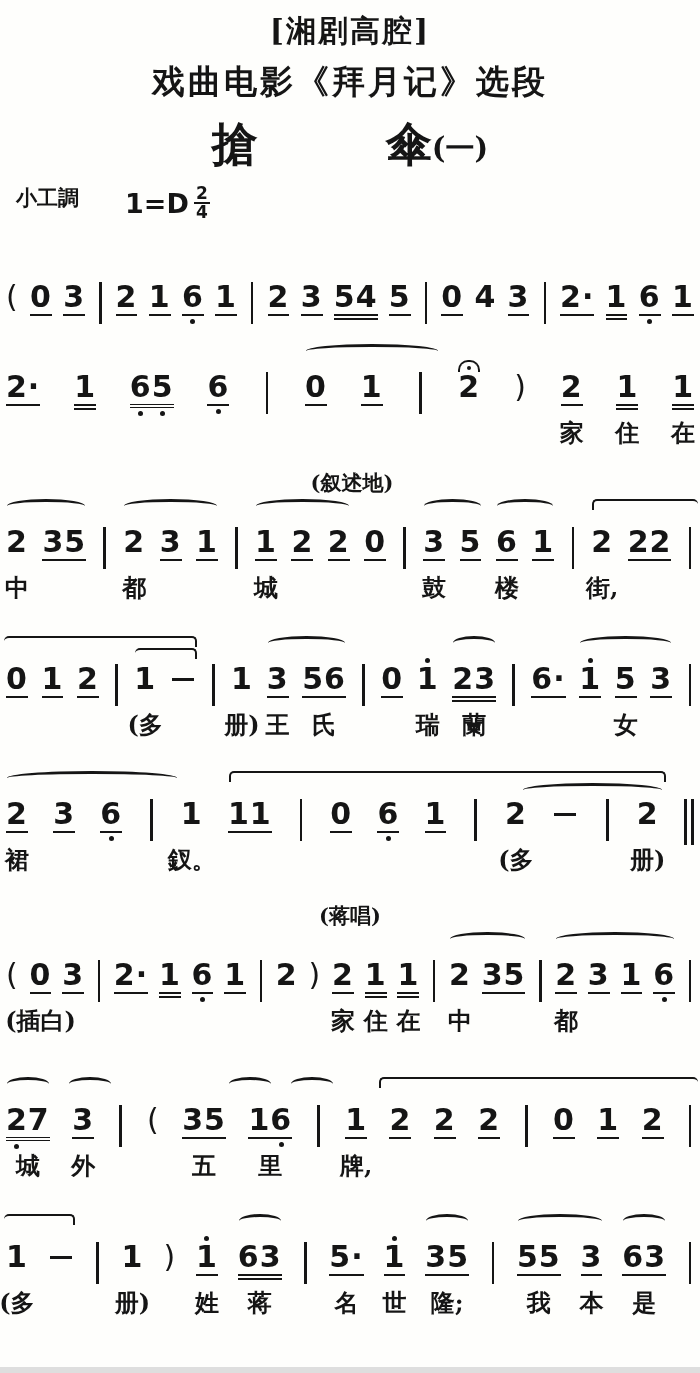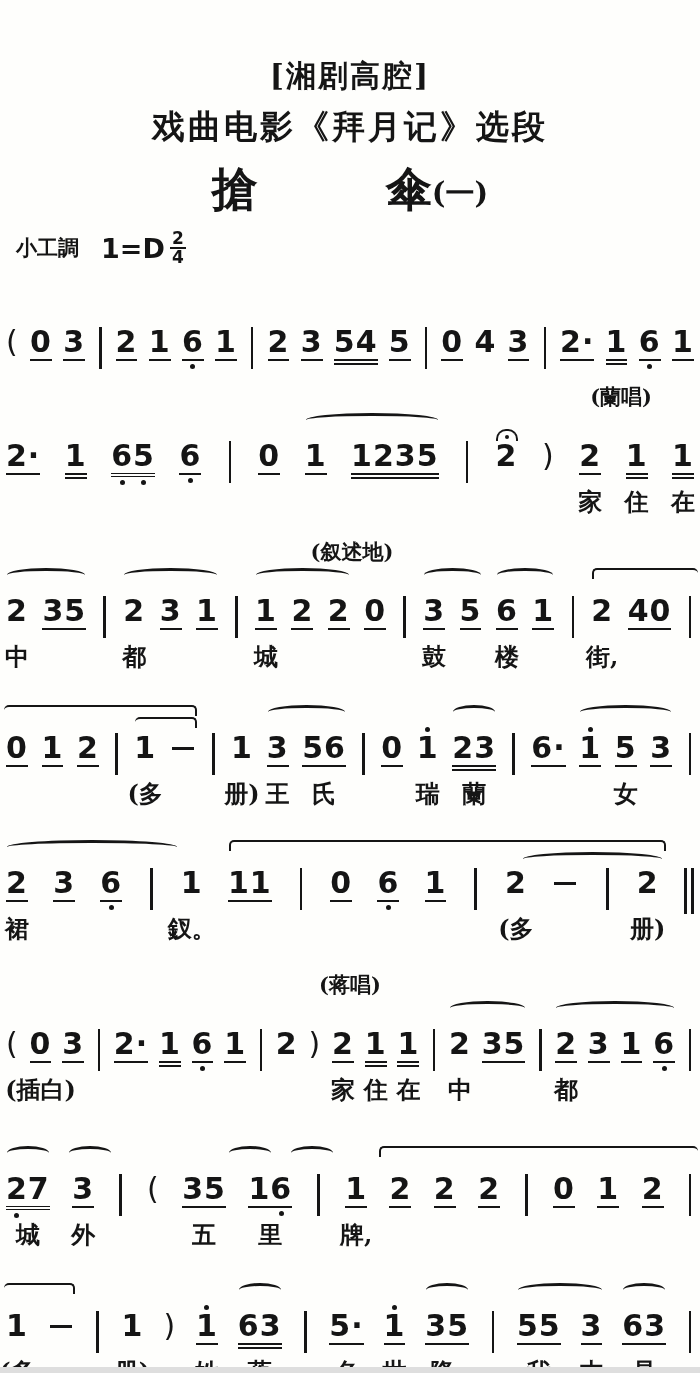--- a/index.html
+++ b/index.html
@@ -1,26 +1,26 @@
 <!DOCTYPE html>
 <html><head>
 <meta charset="utf-8">
 <style>
   html,body{margin:0;padding:0;background:#ffffff;}
   .page{position:relative;width:700px;height:1373px;background:#fefefc;color:#151515;overflow:hidden;
         font-family:"DejaVu Sans",sans-serif;}
   
   .hdr{text-align:center;padding-top:12px;}
-  .genre{font:700 30px "DejaVu Serif","Liberation Serif",serif;line-height:38px;letter-spacing:2px;margin-top:45px;}
+  .genre{font:700 30px "DejaVu Serif","Liberation Serif",serif;line-height:38px;letter-spacing:2px;}
   .subtitle{font:700 33px "DejaVu Serif","Liberation Serif",serif;line-height:44px;margin-top:10px;letter-spacing:3px;}
   .titlerow{display:flex;justify-content:center;align-items:flex-end;margin-top:8px;height:58px;}
   .title-ch{font:700 46px "DejaVu Serif","Liberation Serif",serif;line-height:52px;}
   .title-gap{width:128px;}
   .title-sfx{font:700 29px "DejaVu Serif","Liberation Serif",serif;line-height:44px;}
-  .keyline{display:flex;align-items:center;margin:14px 0 0 16px;height:38px;}
+  .keyline{display:flex;margin:14px 0 0 16px;height:38px;gap:24px;}
   .keymode{font:700 21px "DejaVu Serif","Liberation Serif",serif;margin-right:22px;}
   .keysig{font:700 27px "DejaVu Sans",sans-serif;display:flex;align-items:center;}
   .frac{display:inline-flex;flex-direction:column;align-items:center;margin-left:5px;}
   .frac b{font:700 17px "DejaVu Sans",sans-serif;line-height:15px;}
   .frac i{width:16px;height:2px;background:#151515;margin:1px 0;display:block;}
   .tune{font:700 27px "DejaVu Serif","Liberation Serif",serif;margin-left:42px;letter-spacing:2px;}
   
   .score{padding:0 4px;}
   .line{position:relative;}
   .ann{font:700 21px "DejaVu Serif","Liberation Serif",serif;height:24px;line-height:24px;}
@@ -240,21 +240,20 @@
           <span class="tok">
             <span class="top"></span>
             <span class="num">1</span>
             <span class="bot">
               <span class="ul"></span>
             </span>
           </span>
         </div>
       </div>
       <div class="line" style="margin-top: 2px;">
-        <div class="ann right">(蘭唱)</div>
         <div class="notes">
           <span class="tok">
             <span class="top"></span>
             <span class="num">2·</span>
             <span class="bot">
               <span class="ul"></span>
             </span>
             <span class="lyr"></span>
           </span>
           <span class="tok">
@@ -307,29 +306,20 @@
             <span class="num">0</span>
             <span class="bot">
               <span class="ul"></span>
             </span>
             <span class="lyr"></span>
           </span>
           <span class="tok">
             <span class="top"></span>
             <span class="num">1</span>
             <span class="bot">
-              <span class="ul"></span>
-            </span>
-            <span class="lyr"></span>
-          </span>
-          <span class="tok">
-            <span class="top"></span>
-            <span class="num">1235</span>
-            <span class="bot">
-              <span class="ul"></span>
               <span class="ul"></span>
             </span>
             <span class="lyr"></span>
           </span>
           <span class="tok">
             <span class="top"></span>
             <span class="barline"></span>
             <span class="bot"></span>
             <span class="lyr"></span>
           </span>
@@ -522,21 +512,21 @@
           <span class="tok">
             <span class="top"></span>
             <span class="num">2</span>
             <span class="bot"></span>
             <span class="lyr">
               <span>街,</span>
             </span>
           </span>
           <span class="tok">
             <span class="top"></span>
-            <span class="num">40</span>
+            <span class="num">22</span>
             <span class="bot">
               <span class="ul"></span>
             </span>
             <span class="lyr"></span>
           </span>
           <span class="tok">
             <span class="top"></span>
             <span class="barline"></span>
             <span class="bot"></span>
             <span class="lyr"></span>

